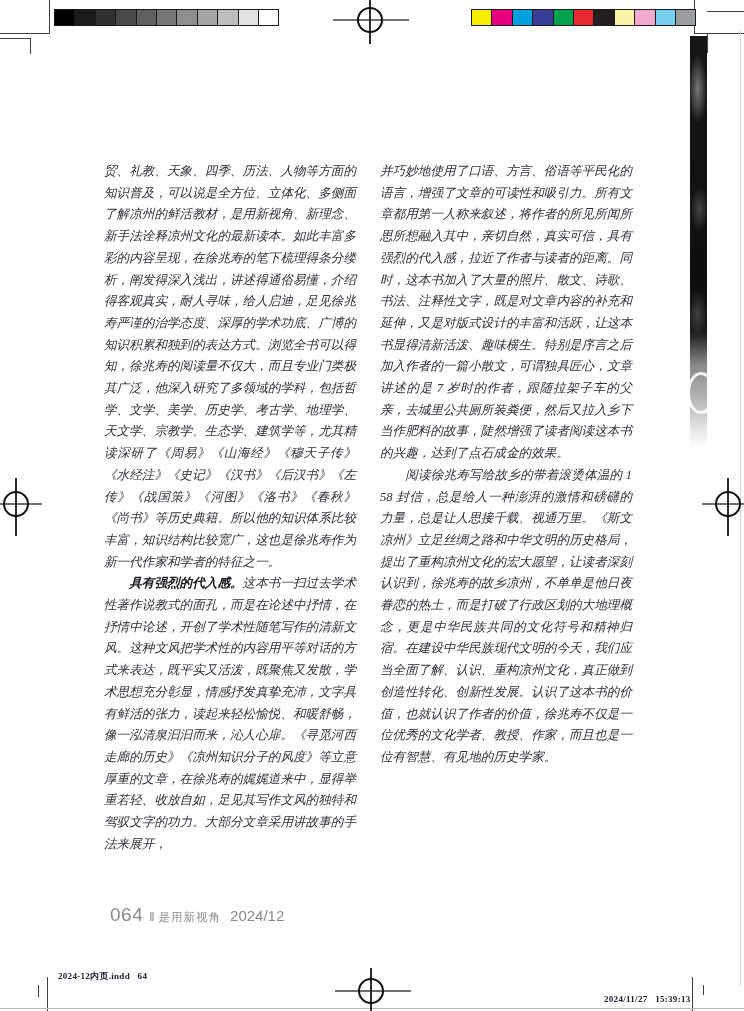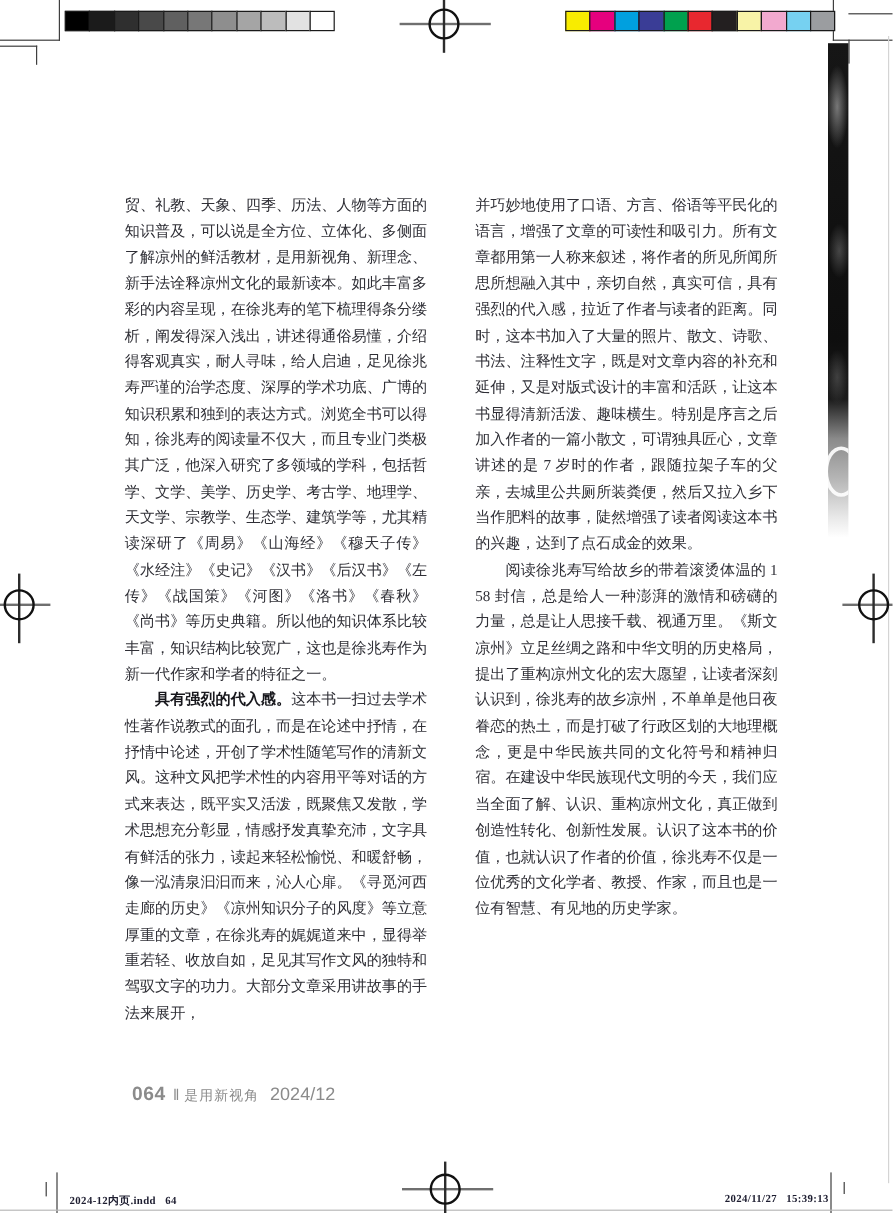--- a/index.html
+++ b/index.html
@@ -26,40 +26,40 @@
   .dark-strip{position:absolute;left:690px;top:36px;width:17px;height:412px;overflow:hidden;
     background:linear-gradient(180deg,#161616 0%,#0e0e0e 60%,#1c1c1c 72%,#8a8a8a 80%,#b5b5b5 88%,#e9e9e9 96%,#ffffff 100%);}
   .strip-blob{position:absolute;left:0;width:17px;}
   .blob1{top:18px;height:70px;background:radial-gradient(ellipse at 45% 50%,rgba(200,200,200,.55),transparent 70%);}
   .blob2{top:150px;height:46px;background:radial-gradient(ellipse at 55% 50%,rgba(170,170,170,.35),transparent 70%);}
   .blob3{top:255px;height:46px;background:radial-gradient(ellipse at 45% 50%,rgba(160,160,160,.3),transparent 70%);}
   .strip-ring{position:absolute;left:-3px;top:336px;width:22px;height:36px;border:3px solid rgba(255,255,255,.9);
               border-radius:50%;}
 
   
-  .content{position:absolute;left:104px;top:161px;width:530px;display:flex;gap:40px;}
+  .content{position:absolute;left:104px;top:161px;width:530px;display:flex;gap:24px;font-style:italic;}
   .col{width:252px;flex:none;}
   .col p{margin:0;font-size:12.6px;line-height:21.7px;color:#2f2f36;
          text-align:justify;text-justify:inter-character;word-break:break-all;}
   .col p.indent{text-indent:2em;}
   .lead{font-weight:bold;color:#17171c;}
   .boldpara{font-weight:bold;color:#17171c;}
 
   
   .footer{position:absolute;left:110px;top:904px;display:flex;align-items:baseline;
           font-family:"Liberation Sans",sans-serif;color:#8b8b8b;}
-  .pgnum{font-size:16px;font-weight:bold;letter-spacing:.5px;}
+  .pgnum{font-size:19px;font-weight:normal;letter-spacing:.5px;}
   .sep{font-size:13px;margin:0 4px 0 6px;}
   .mag{font-size:11.5px;letter-spacing:1px;}
   .issue{font-size:15px;margin-left:9px;}
 
   
   .slug{position:absolute;font-size:9px;font-weight:bold;color:#1d1d30;
         letter-spacing:.3px;white-space:pre;font-family:"Liberation Serif",serif;}
-  .slug-left{left:58px;top:994px;text-align:right;}
+  .slug-left{left:58px;top:970px;text-align:right;}
   .slug-right{left:604px;top:994px;text-align:center;}
 </style>
 </head>
 <body>
 
 <div class="page">
 
   <div class="mark" style="left:49px;top:0;width:1px;height:34px;"></div>
   <div class="mark" style="left:0;top:33px;width:50px;height:1px;"></div>
   <div class="mark" style="left:0;top:38px;width:31px;height:1px;"></div>

